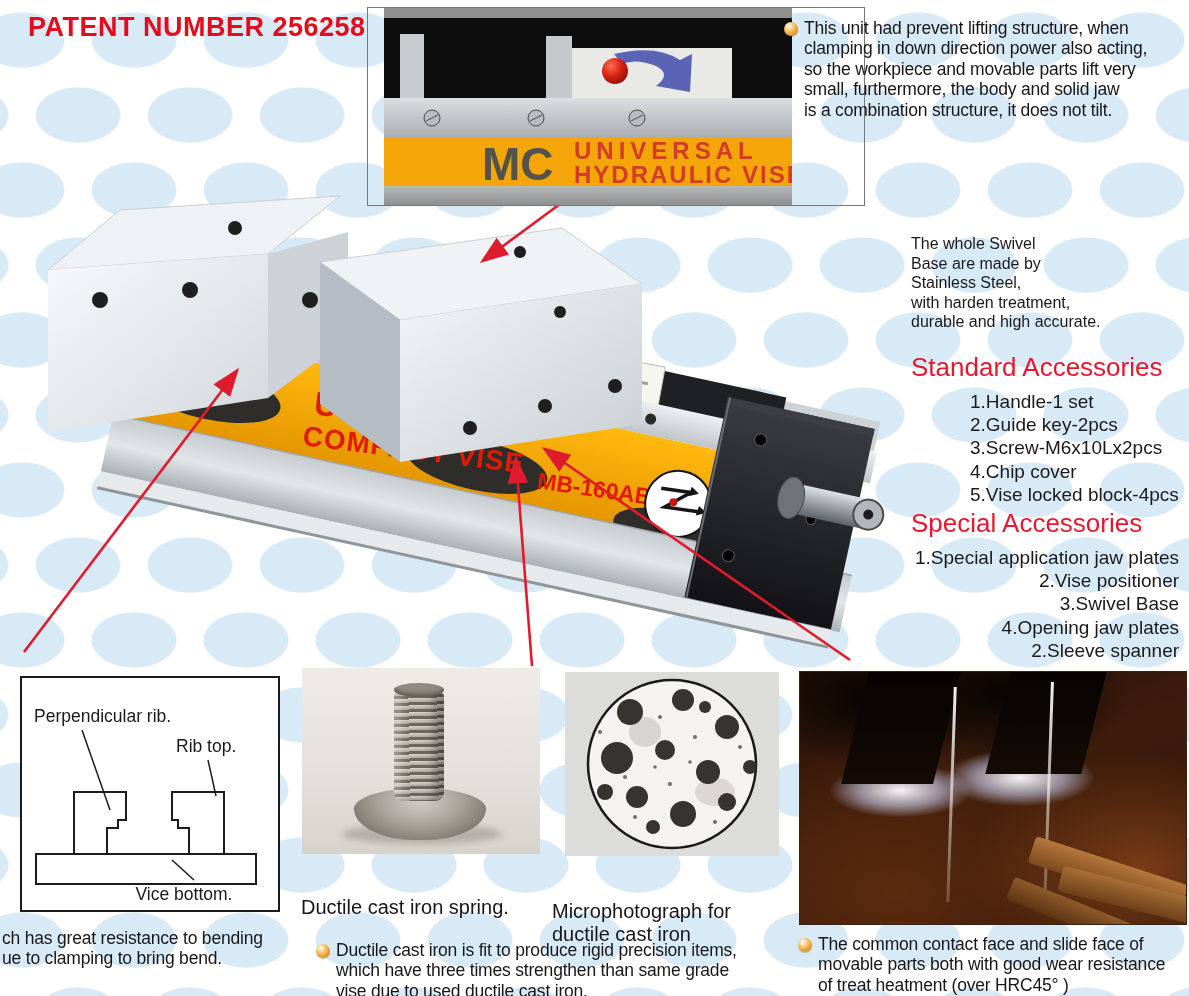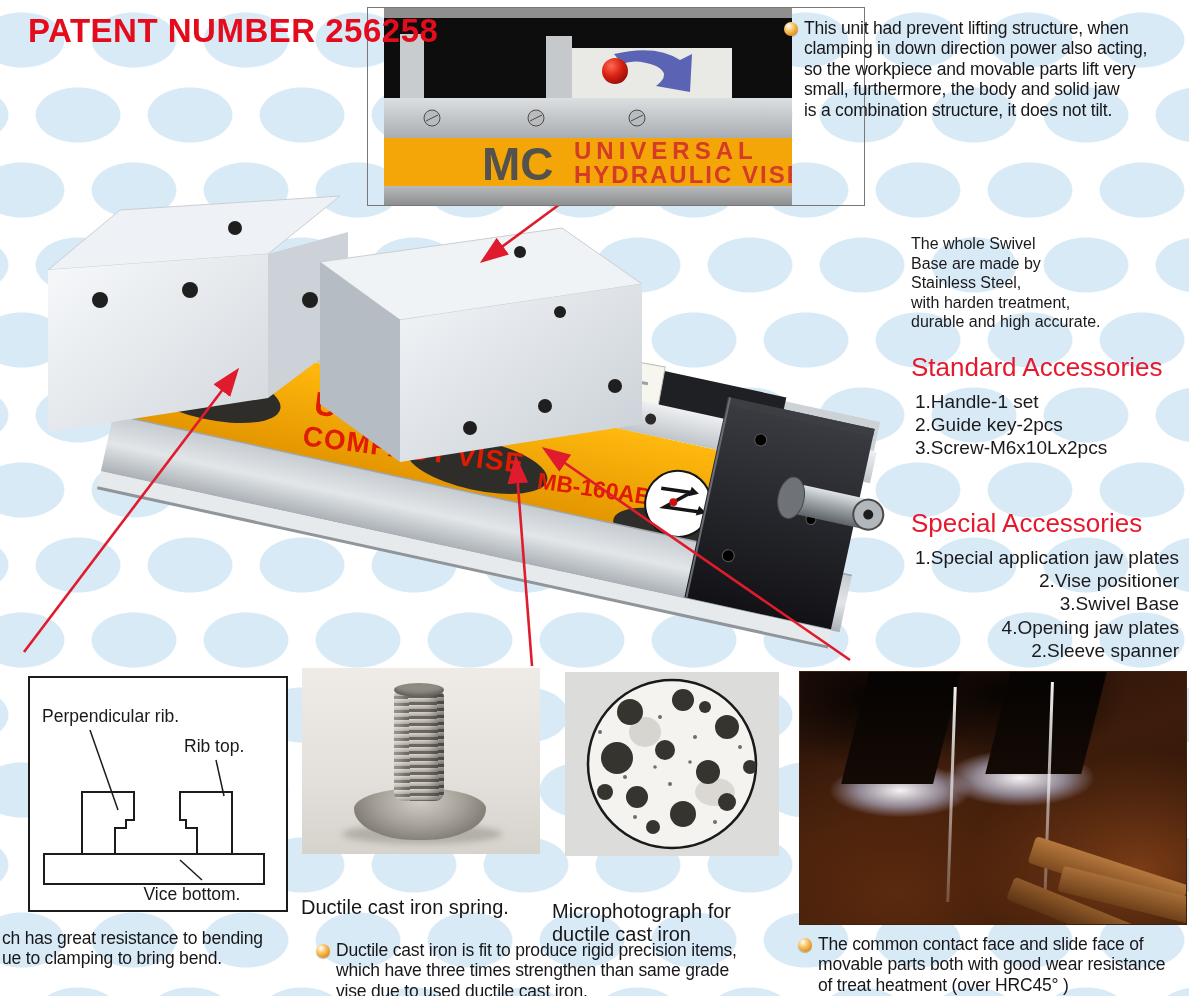--- a/index.html
+++ b/index.html
@@ -7,42 +7,42 @@
   #page{
     position:relative;width:1189px;height:996px;overflow:hidden;background-color:#ffffff;
     background-image:
       radial-gradient(ellipse 43px 28px at 50% 50%, #d9eaf7 97%, rgba(217,234,247,0) 100%),
       radial-gradient(ellipse 43px 28px at 50% 50%, #d9eaf7 97%, rgba(217,234,247,0) 100%);
     background-size:112px 150px,112px 150px;
     background-position:22px 40px,-34px -35px;
   }
   .abs{position:absolute;}
   
-  .patent{left:28px;top:12px;font-size:33px;font-weight:bold;color:#e30b1c;letter-spacing:0.5px;z-index:5;}
+  .patent{left:28px;top:12px;font-size:27px;font-weight:bold;color:#e30b1c;letter-spacing:0.5px;z-index:5;}
   .para{font-size:17.5px;line-height:1.17;letter-spacing:-0.2px;white-space:pre-line;color:#17171a;z-index:5;}
   .ball{width:14px;height:14px;border-radius:50%;z-index:6;
     background:radial-gradient(circle at 35% 30%, #ffffff 0%, #f8c66a 35%, #e89420 70%, #b95f07 100%);
     box-shadow:0 1px 1px rgba(0,0,0,.25);}
   .note-lifting-text{left:804px;top:18px;width:392px;}
   .swivel{left:911px;top:234px;font-size:16px;line-height:1.22;white-space:pre-line;z-index:5;}
   .acc-title{font-size:26px;color:#e6182e;z-index:5;}
   .acc-list{font-size:19px;line-height:1.22;z-index:5;}
   .std-title{left:911px;top:352px;}
-  .std-list{left:915px;top:390px;}
+  .std-list{left:970px;top:390px;}
   .opt-title{left:911px;top:508px;}
   .opt-list{left:915px;top:546px;text-align:right;}
   .caption{font-size:20px;color:#17171a;z-index:5;margin-top:40px;}
   .cap-spring{left:301px;top:856px;width:250px;}
   .cap-micro{left:552px;top:860px;width:240px;text-align:left;white-space:pre-line;}
   .cropped-note{left:2px;top:928px;width:330px;}
   .note-ductile-text{left:336px;top:940px;width:480px;}
   .note-contact-text{left:818px;top:934px;width:375px;}
   
   .top-photo{left:368px;top:8px;width:480px;height:197px;z-index:4;box-shadow:0 0 0 1px #777;padding-left:16px;}
-  .diagram-box{left:28px;top:676px;width:256px;height:232px;background:#fff;border:2px solid #1c1c1c;z-index:4;}
+  .diagram-box{left:20px;top:676px;width:256px;height:232px;background:#fff;border:2px solid #1c1c1c;z-index:4;}
   .spring-photo{left:302px;top:668px;width:238px;height:186px;z-index:4;overflow:hidden;
     background:linear-gradient(180deg,#efece8 0%,#e3dfda 60%,#d6d2cc 100%);}
   .spring-top{left:92px;top:15px;width:50px;height:14px;border-radius:50%;background:#8f8b83;box-shadow:inset 0 -3px 4px rgba(0,0,0,.35);}
   .spring-thread{left:92px;top:21px;width:50px;height:112px;border-radius:10px/8px;
     background:repeating-linear-gradient(178deg,#6b675f 0px,#6b675f 3px,#d6d2ca 3px,#aaa69e 7px);
     box-shadow:inset -10px 0 10px rgba(0,0,0,.30), inset 8px 0 8px rgba(255,255,255,.30);}
   .spring-shadow{left:40px;top:156px;width:160px;height:20px;border-radius:50%;background:rgba(110,105,95,.35);filter:blur(3px);}
   .spring-base{left:52px;top:120px;width:132px;height:52px;border-radius:50% 50% 46% 46%/40% 40% 60% 60%;
     background:radial-gradient(ellipse at 50% 25%,#d2cec7 0%,#a6a29a 45%,#7b776f 80%,#635f57 100%);}
   .micro-photo{left:565px;top:672px;width:214px;height:184px;background:#dcdcda;z-index:4;}
@@ -248,20 +248,22 @@
 Base are made by
 Stainless Steel,
 with harden treatment,
 durable and high accurate.</div>
   <div class="abs acc-title std-title">Standard Accessories</div>
   <div class="abs acc-list std-list">
 
   <div class="acc-item">1.Handle-1 set</div>
       <div class="acc-item">2.Guide key-2pcs</div>
       <div class="acc-item">3.Screw-M6x10Lx2pcs</div>
+      <div class="acc-item">4.Chip cover</div>
+      <div class="acc-item">5.Vise locked block-4pcs</div>
     </div>
   <div class="abs acc-title opt-title">Special Accessories</div>
   <div class="abs acc-list opt-list">
 
   <div class="acc-item">1.Special application jaw plates</div>
       <div class="acc-item">2.Vise positioner</div>
       <div class="acc-item">3.Swivel Base</div>
       <div class="acc-item">4.Opening jaw plates</div>
       <div class="acc-item">2.Sleeve spanner</div>
     </div>

